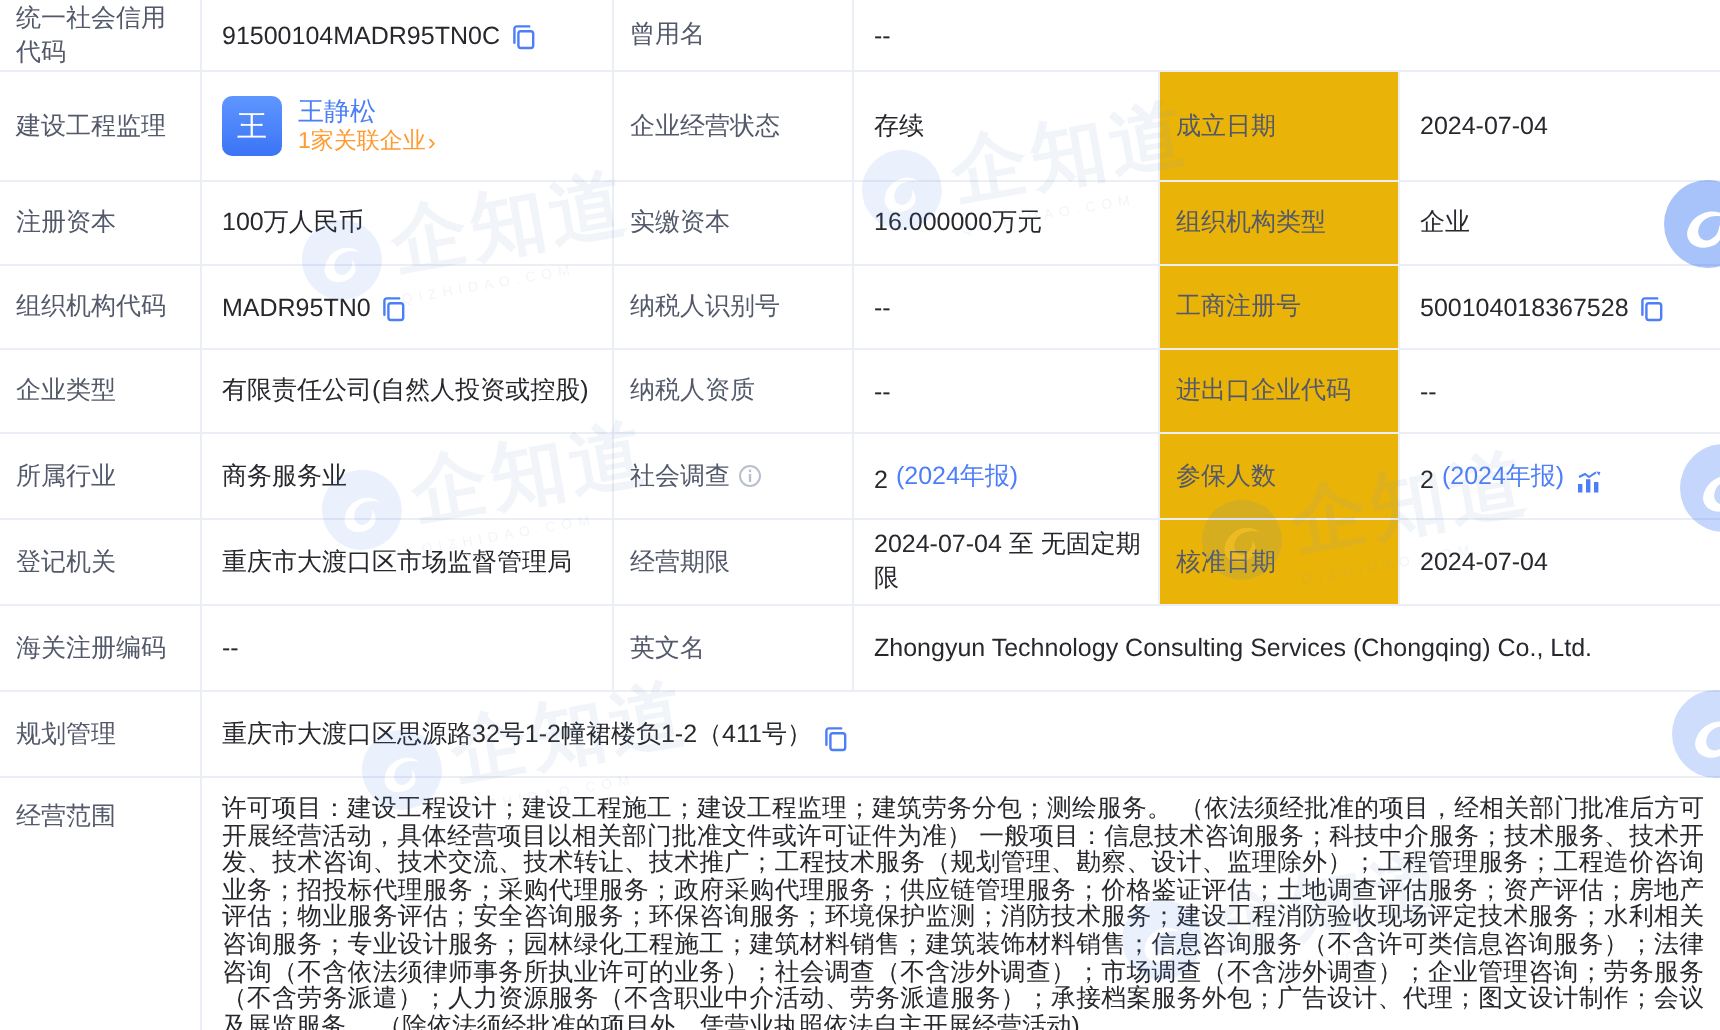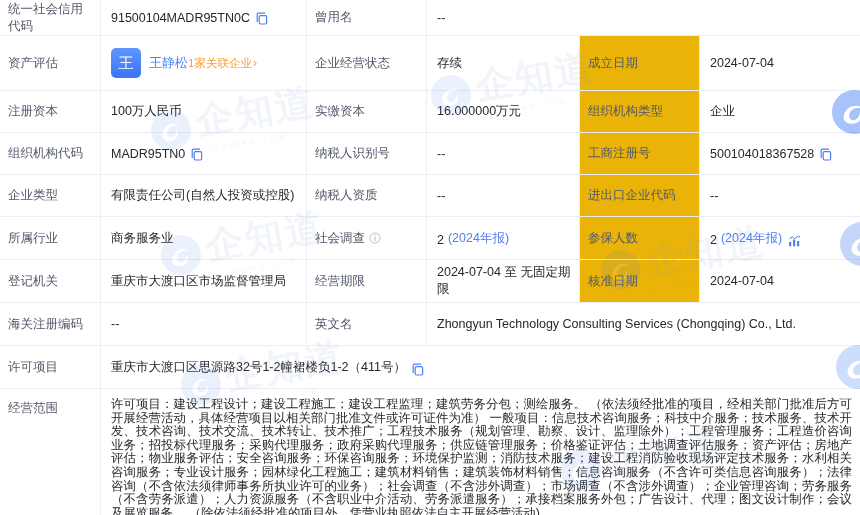--- a/index.html
+++ b/index.html
@@ -28,21 +28,21 @@
 
   .blue-link { color:#4c7ef7; text-decoration:none; cursor:pointer; }
   .dark { color:#27282d; }
 
   
   .rep { display:flex; align-items:center; gap:8px; }
   .avatar { width:30px; height:30px; border-radius:5px; flex:0 0 auto;
     background:linear-gradient(180deg,#5f96ff,#3b74f6); color:#fff;
     display:flex; align-items:center; justify-content:center;
     font-size:15px; cursor:pointer; }
-  .rep-meta { display:flex; line-height:1.25; }
+  .rep-meta { display:flex; flex-direction:column; line-height:1.25; }
   .rep-name { font-size:13px; color:#4c7ef7; cursor:pointer; }
   .rep-rel { font-size:11.5px; color:#ff9a2e; cursor:pointer; display:flex; align-items:center; gap:1px;}
   .chev { font-size:12px; line-height:1; }
 
   .info-icon { display:inline-flex; margin-left:4px; cursor:pointer; }
   .trend-icon { display:inline-flex; margin-left:2px; cursor:pointer; }
 
   .scope-cell { font-size:12.4px; line-height:13.6px; color:#27282d;
     padding:9px 8px 4px 10px; text-align:justify; border-bottom:none; }
   .scope-lbl { align-items:flex-start; padding-top:11px; border-bottom:none; }
@@ -72,21 +72,21 @@
           <svg width="12" height="13" viewBox="0 0 12 13">
               <rect x="3.2" y="3.6" width="7.4" height="8.4" rx="1.2" fill="none" stroke="#4c7ef7" stroke-width="1.2"></rect>
               <path d="M8.6 1.2H2.4A1.2 1.2 0 0 0 1.2 2.4v7" fill="none" stroke="#4c7ef7" stroke-width="1.2" stroke-linecap="round"></path>
             </svg>
         </span>
       </span>
     </div>
     <div class="c lbl">曾用名</div>
     <div class="c sp3 lastcol">--</div>
 
-    <div class="c lbl">资产评估</div>
+    <div class="c lbl">建设工程监理</div>
     <div class="c">
       <span class="rep">
         <span class="avatar">王</span>
         <span class="rep-meta">
           <span class="rep-name">王静松</span>
           <span class="rep-rel">
             <span>1家关联企业</span>
             <span class="chev">›</span>
           </span>
         </span>
@@ -176,21 +176,21 @@
     <div class="c lbl">经营期限</div>
     <div class="c">2024-07-04 至 无固定期限</div>
     <div class="c lbl tint">核准日期</div>
     <div class="c lastcol">2024-07-04</div>
 
     <div class="c lbl">海关注册编码</div>
     <div class="c">--</div>
     <div class="c lbl">英文名</div>
     <div class="c sp3 lastcol">Zhongyun Technology Consulting Services (Chongqing) Co., Ltd.</div>
 
-    <div class="c lbl">许可项目</div>
+    <div class="c lbl">规划管理</div>
     <div class="c sp5 lastcol">
       <span class="val-wrap">
         <span>重庆市大渡口区思源路32号1-2幢裙楼负1-2（411号）</span>
         <span class="copy-icon">
           <svg width="12" height="13" viewBox="0 0 12 13">
               <rect x="3.2" y="3.6" width="7.4" height="8.4" rx="1.2" fill="none" stroke="#4c7ef7" stroke-width="1.2"></rect>
               <path d="M8.6 1.2H2.4A1.2 1.2 0 0 0 1.2 2.4v7" fill="none" stroke="#4c7ef7" stroke-width="1.2" stroke-linecap="round"></path>
             </svg>
         </span>
       </span>

